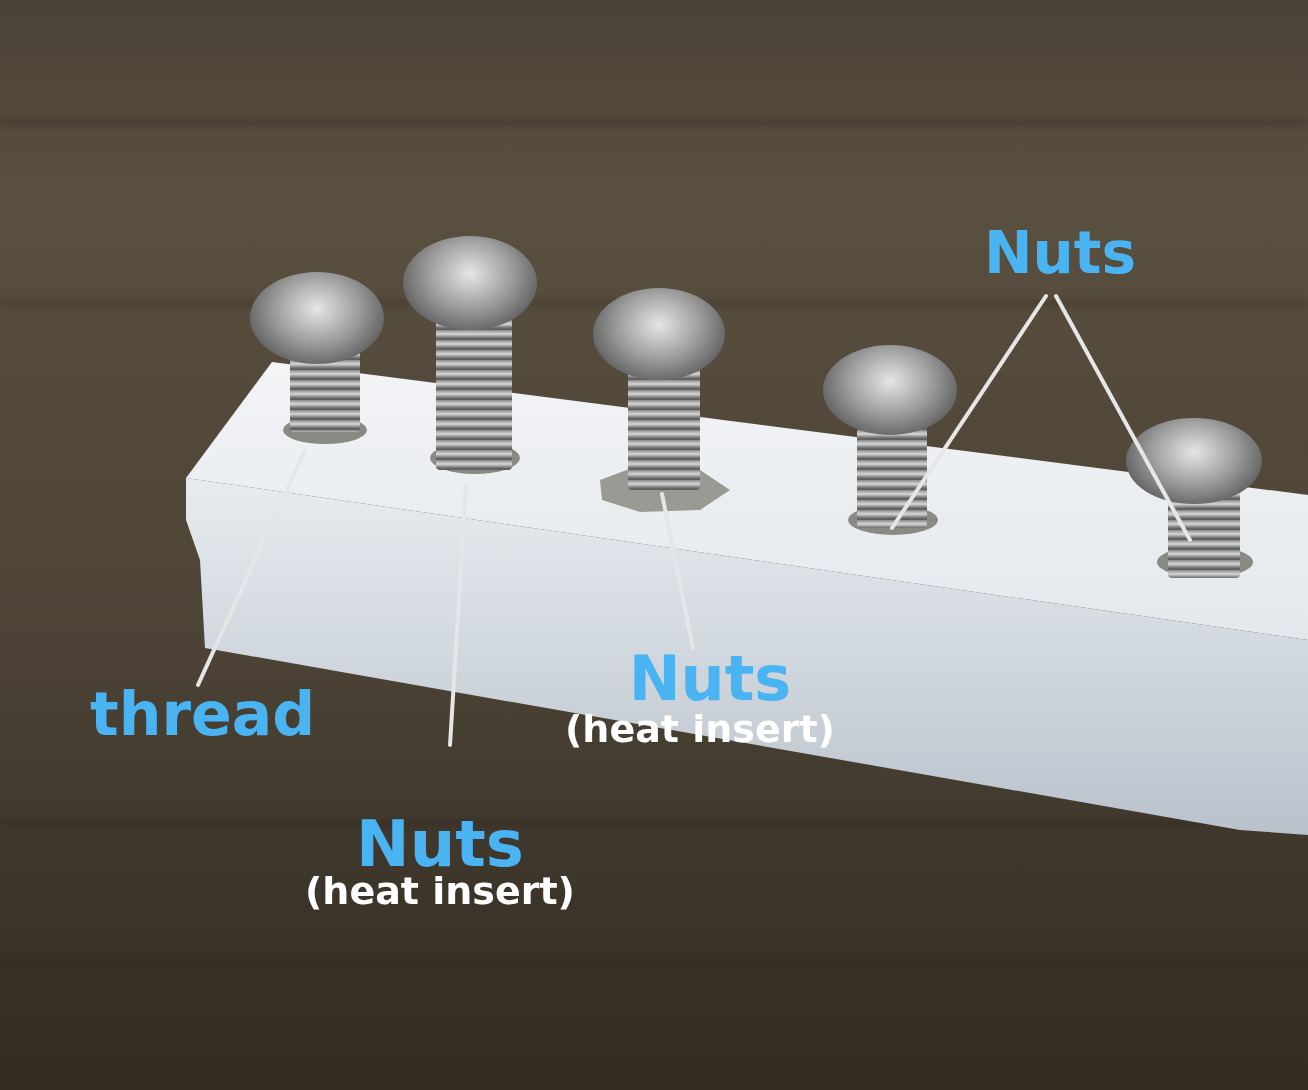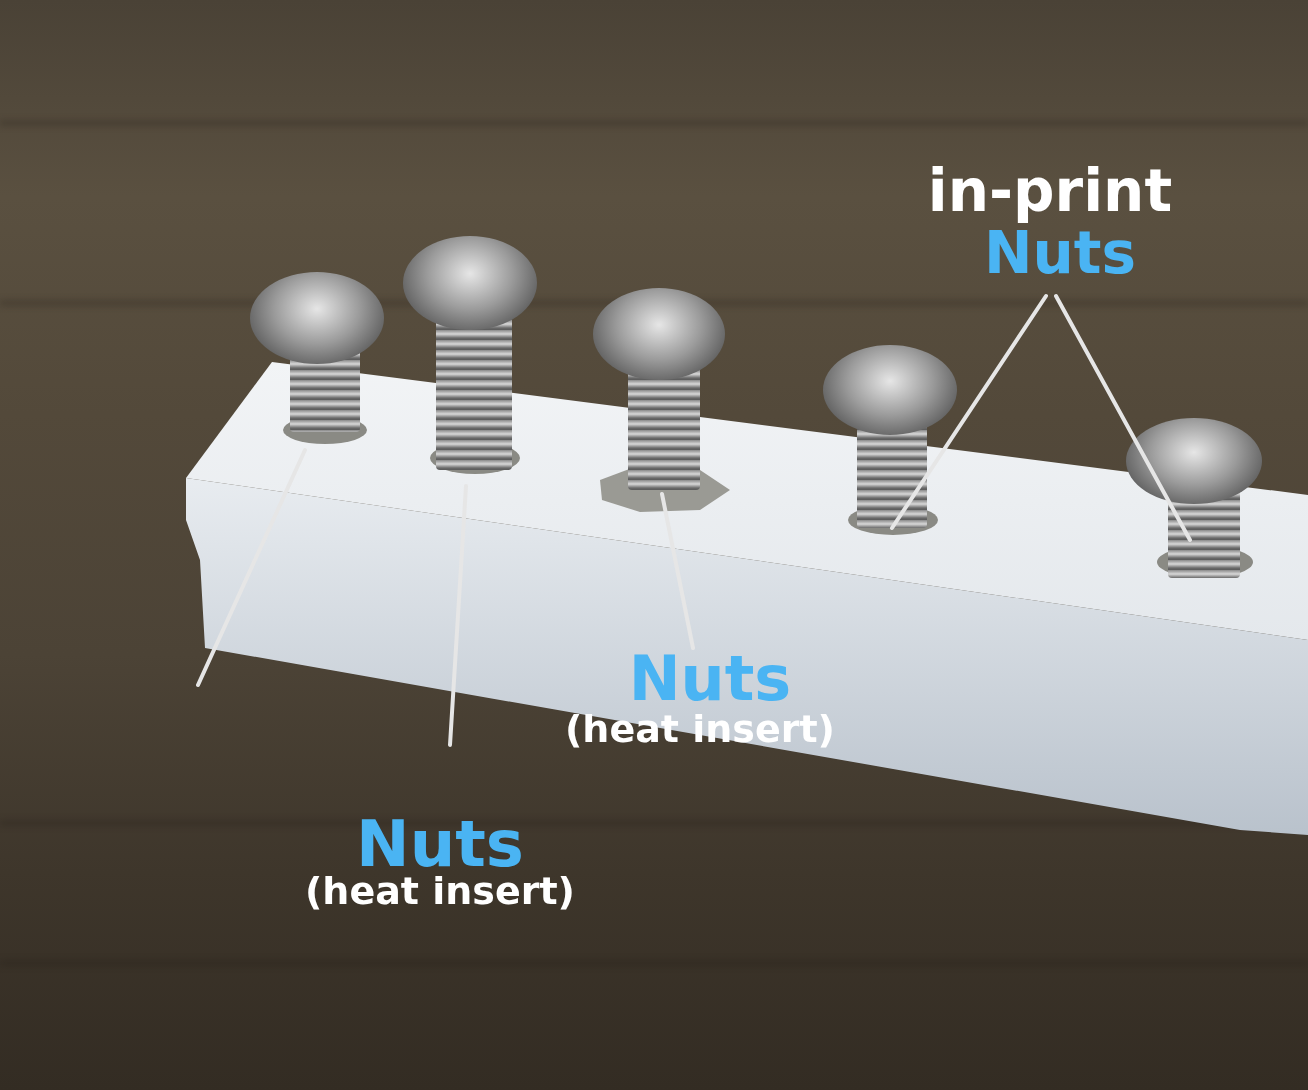--- a/index.html
+++ b/index.html
@@ -57,22 +57,22 @@
   <svg class="block" viewBox="0 0 1308 1090">
     <g stroke="#e6e6e6" stroke-width="4" stroke-linecap="round">
       <line x1="305" y1="450" x2="198" y2="685"></line>
       <line x1="466" y1="486" x2="450" y2="745"></line>
       <line x1="662" y1="494" x2="693" y2="648"></line>
       <line x1="1046" y1="296" x2="892" y2="528"></line>
       <line x1="1056" y1="296" x2="1190" y2="540"></line>
     </g>
   </svg>
 
+  <div class="lbl blue" style="left:90px;top:684px;font-size:60px">thread</div>
 
   <div class="lbl blue" style="left:340px;top:812px;width:200px;font-size:64px">Nuts</div>
   <div class="lbl white" style="left:300px;top:872px;width:280px;font-size:38px">(heat insert)</div>
 
   <div class="lbl blue" style="left:610px;top:648px;width:200px;font-size:62px">Nuts</div>
   <div class="lbl white" style="left:560px;top:710px;width:280px;font-size:38px">(heat insert)</div>
 
-  <div class="lbl white" style="left:920px;top:162px;width:260px;font-size:58px">in-print</div>
   <div class="lbl blue" style="left:960px;top:224px;width:200px;font-size:58px">Nuts</div>
 </div>
 
 </body></html>

